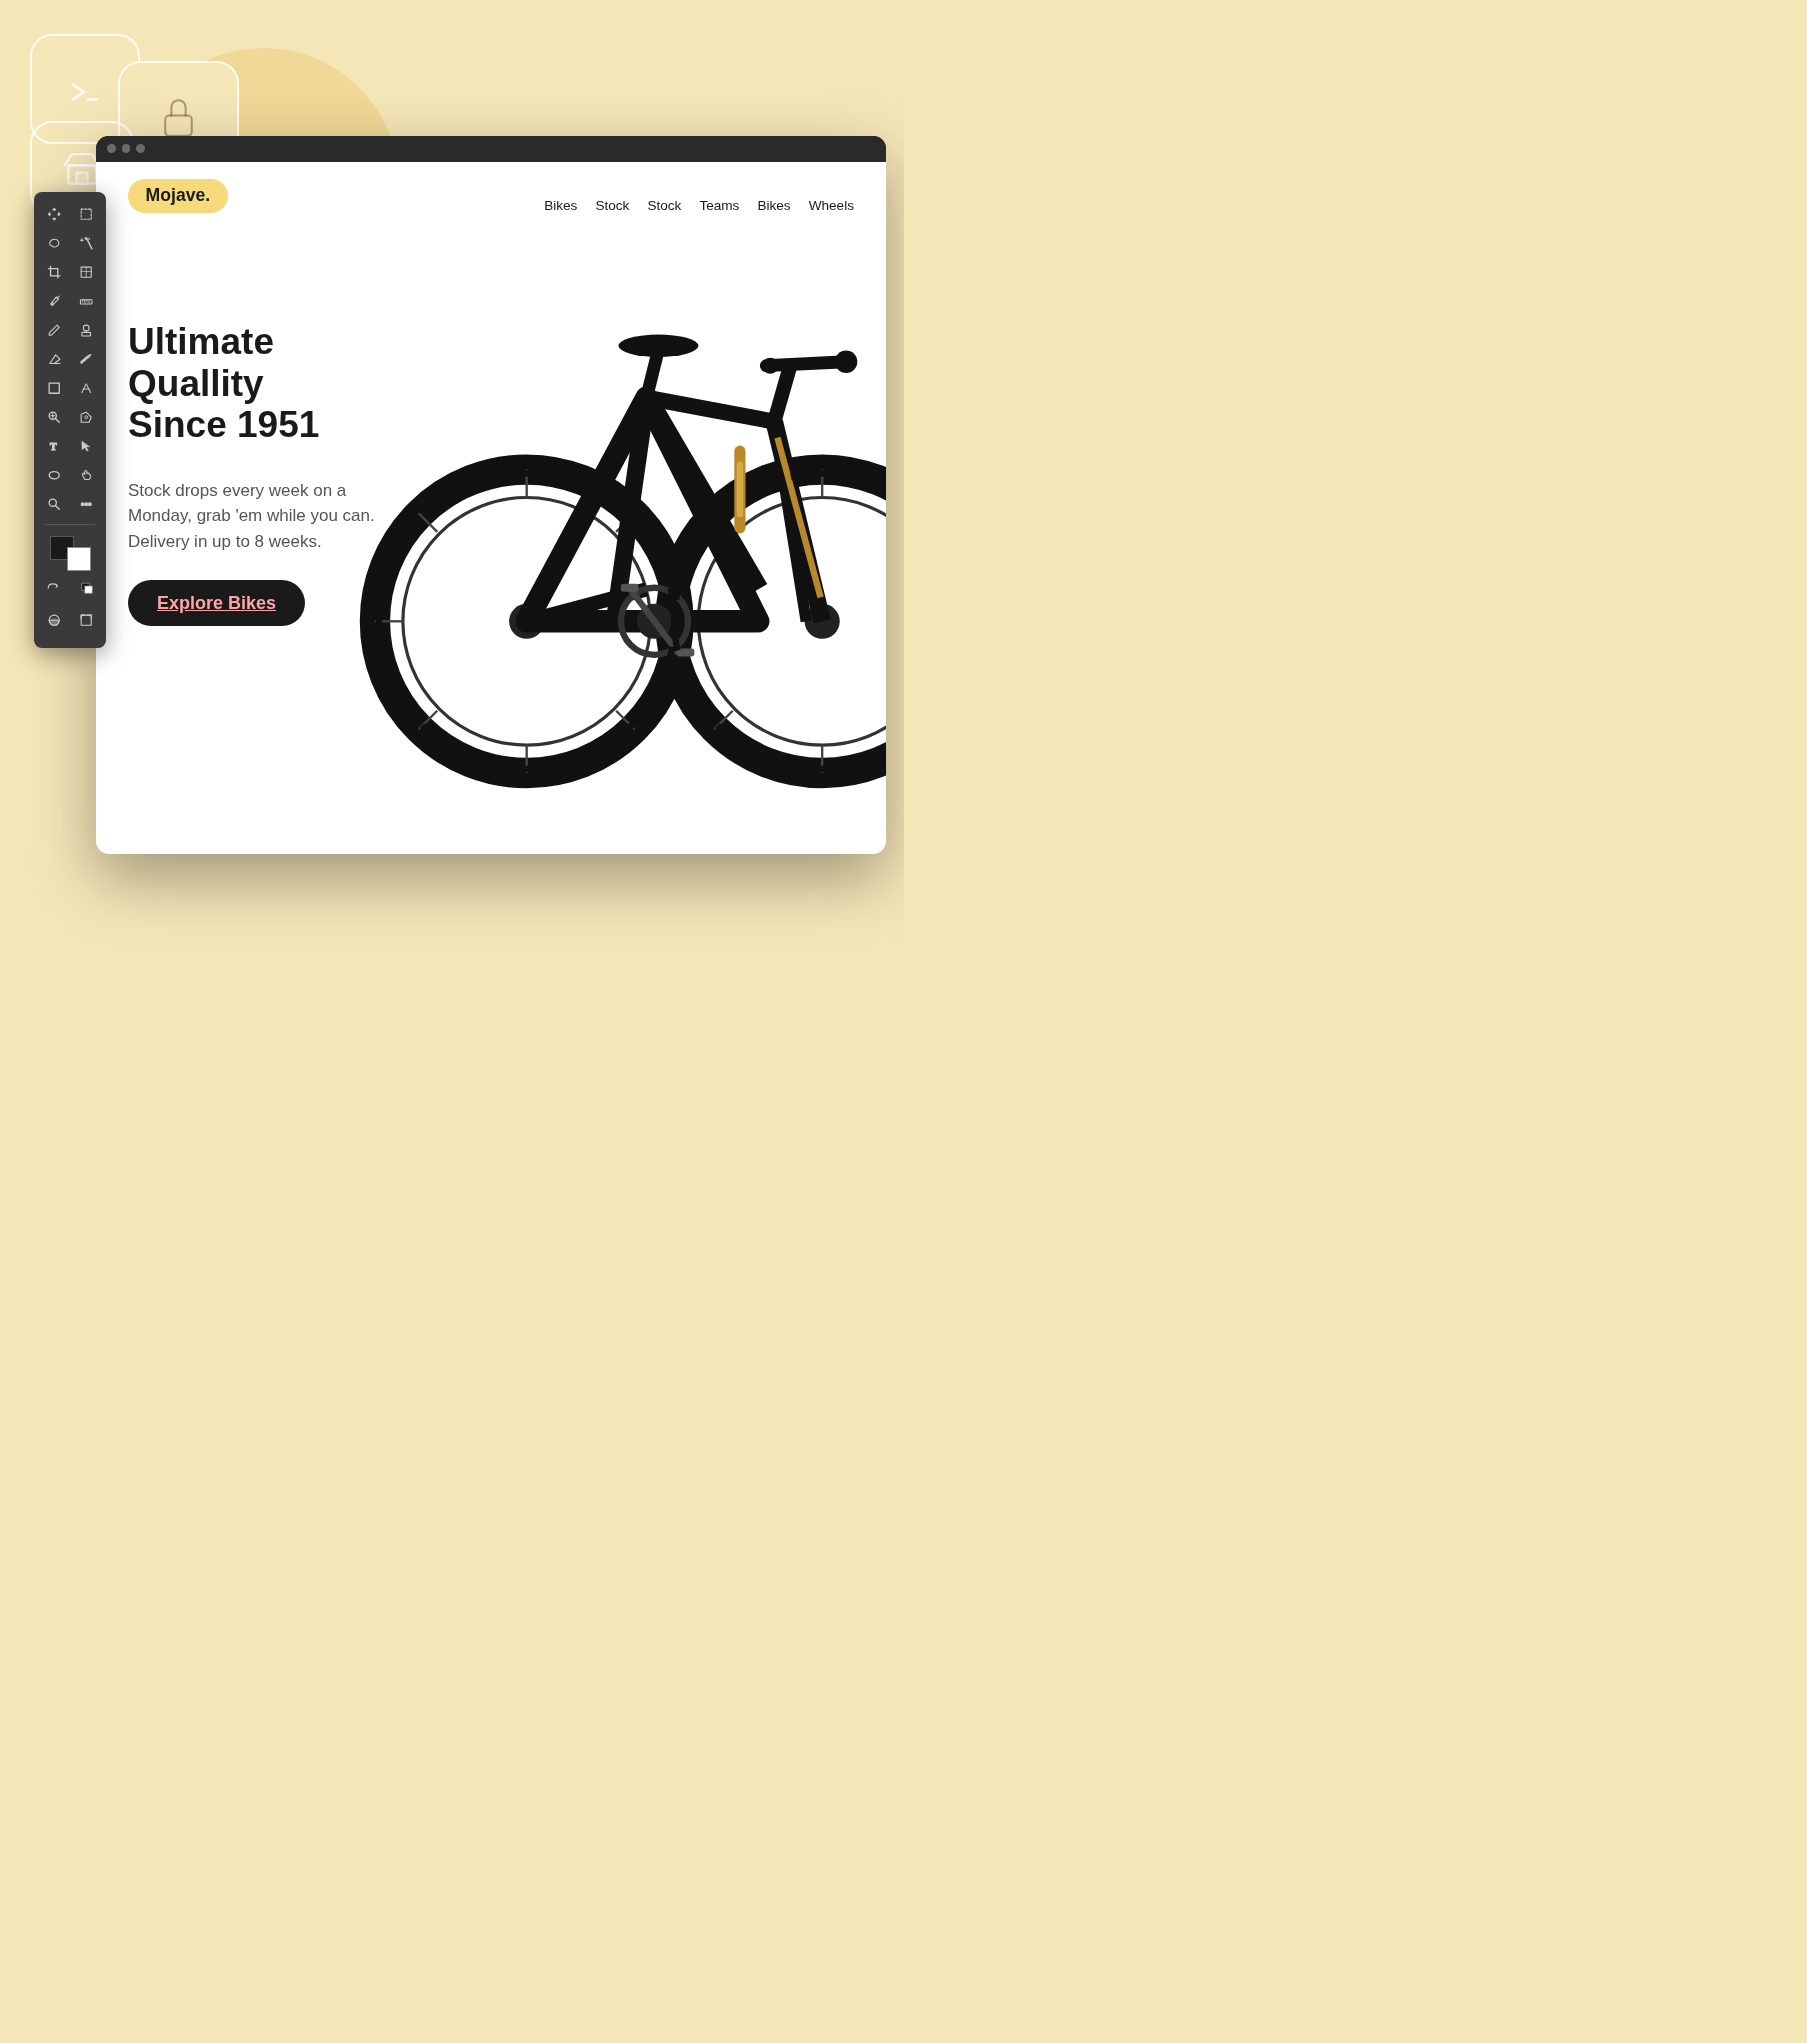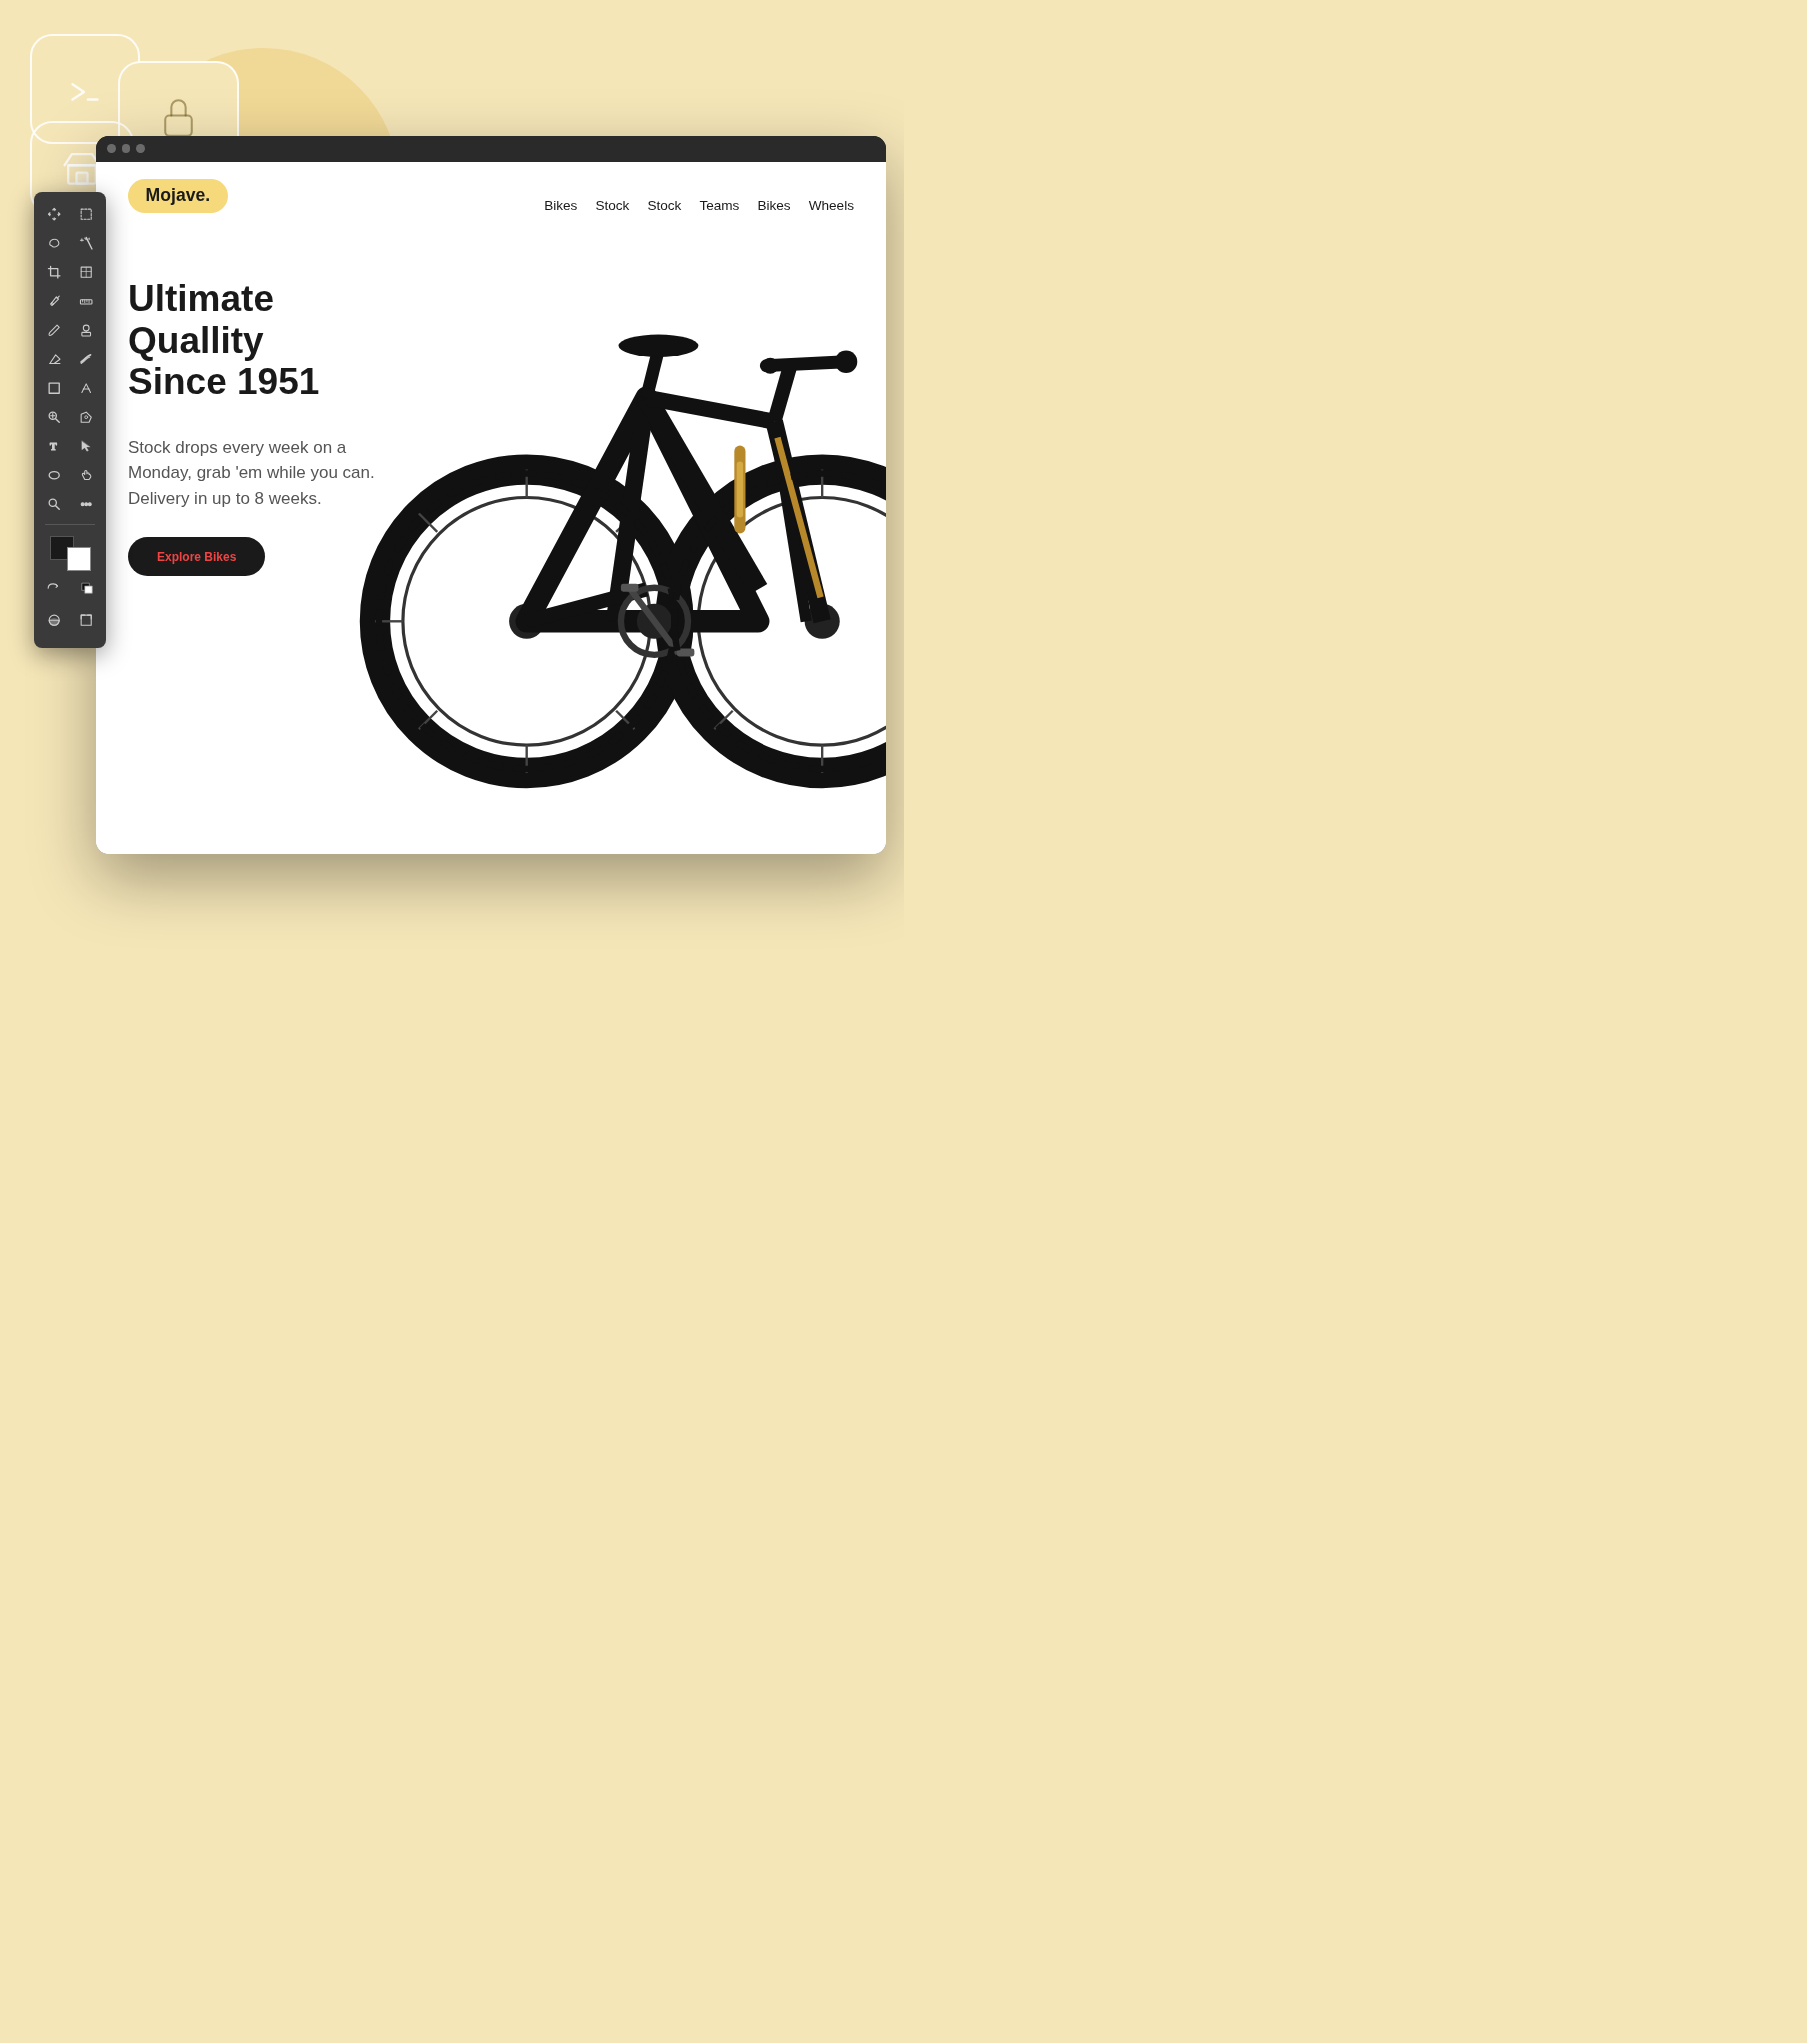--- a/index.html
+++ b/index.html
@@ -154,39 +154,41 @@
       z-index: 2;
       max-width: 255px;
     }
 
     .hero-title {
       font-size: 37px;
       font-weight: 900;
       color: #1a1a1a;
       line-height: 1.12;
       margin-bottom: 14.4px;
+      margin-top: 43px;
     }
 
     .hero-sub {
       font-size: 17px;
       color: #555;
       line-height: 1.5;
       margin-bottom: 25.5px;
       margin-top: 32px;
     }
 
     .hero-btn {
       background: #1a1a1a;
-      color: #ef4444;
+      color: #fca5a5;
       border: none;
       border-radius: 32px;
       padding: 12.8px 29px;
-      font-size: 12px;
+      font-size: 18px;
       font-weight: 600;
       cursor: pointer;
+      text-decoration: underline;
     }
 
     
     .bike-image {
       position: absolute;
       right: -32px;
       top: -24px;
       width: 575px;
       height: 599px;
       z-index: 1;

